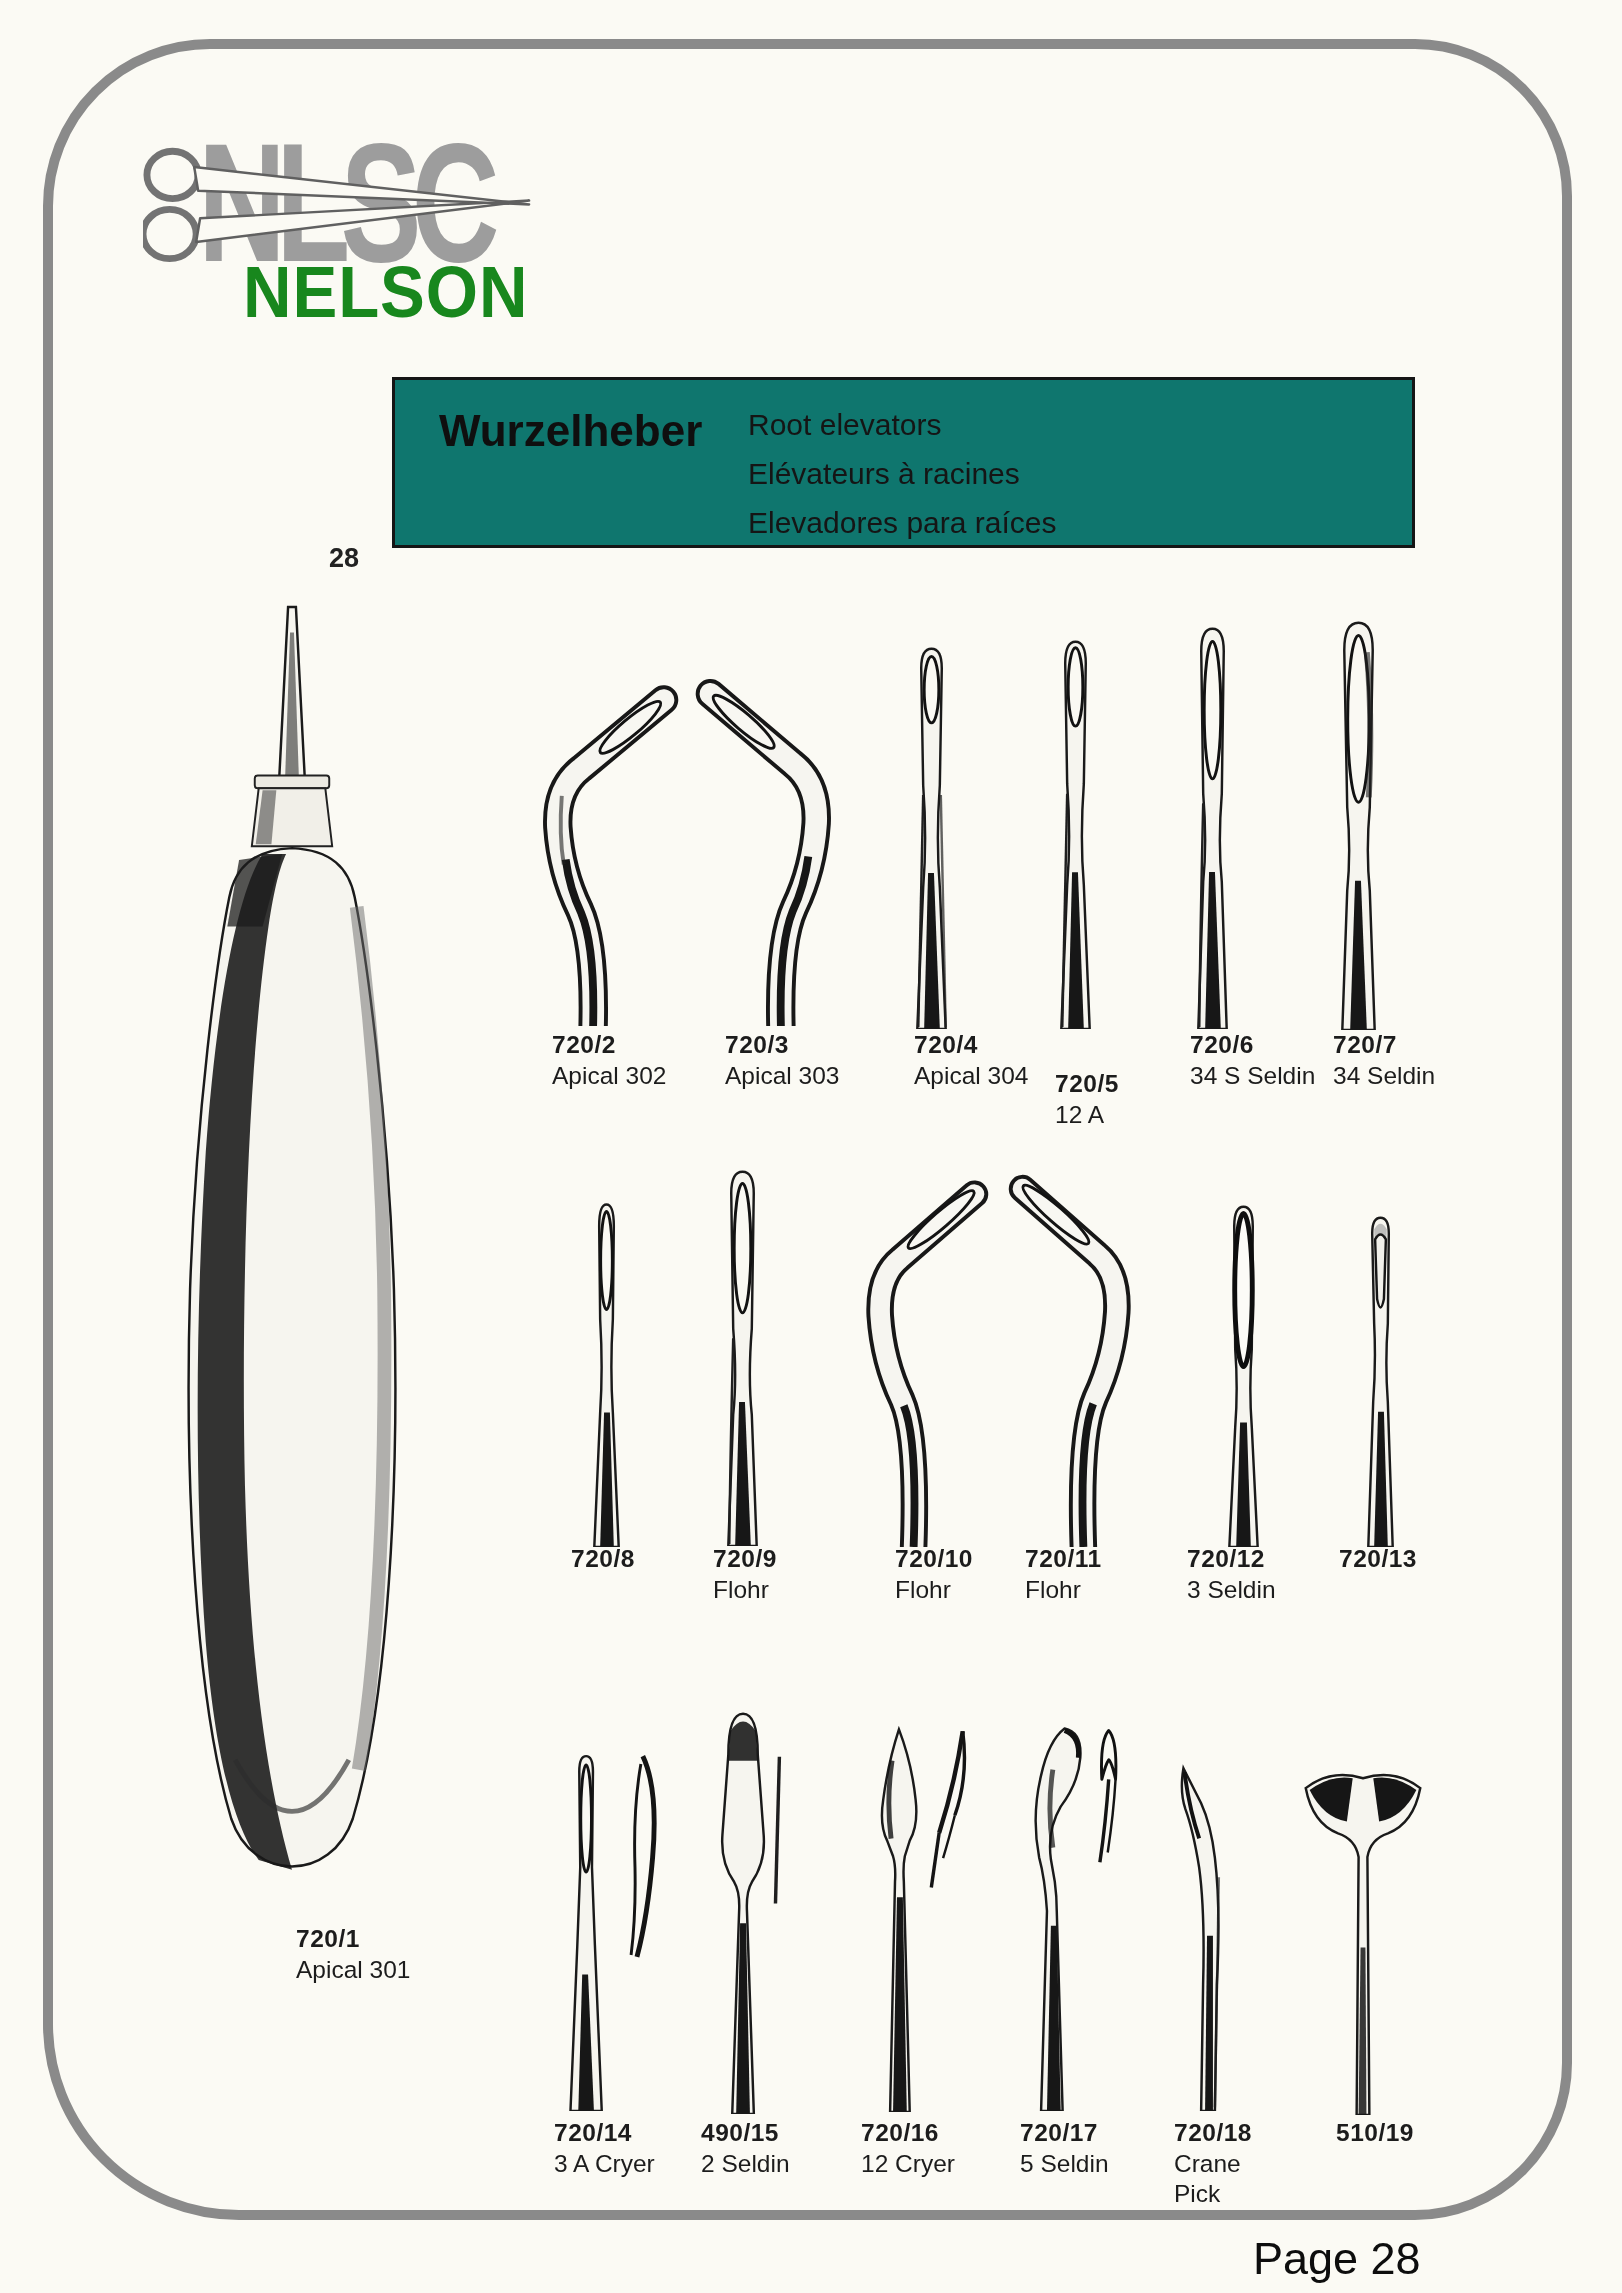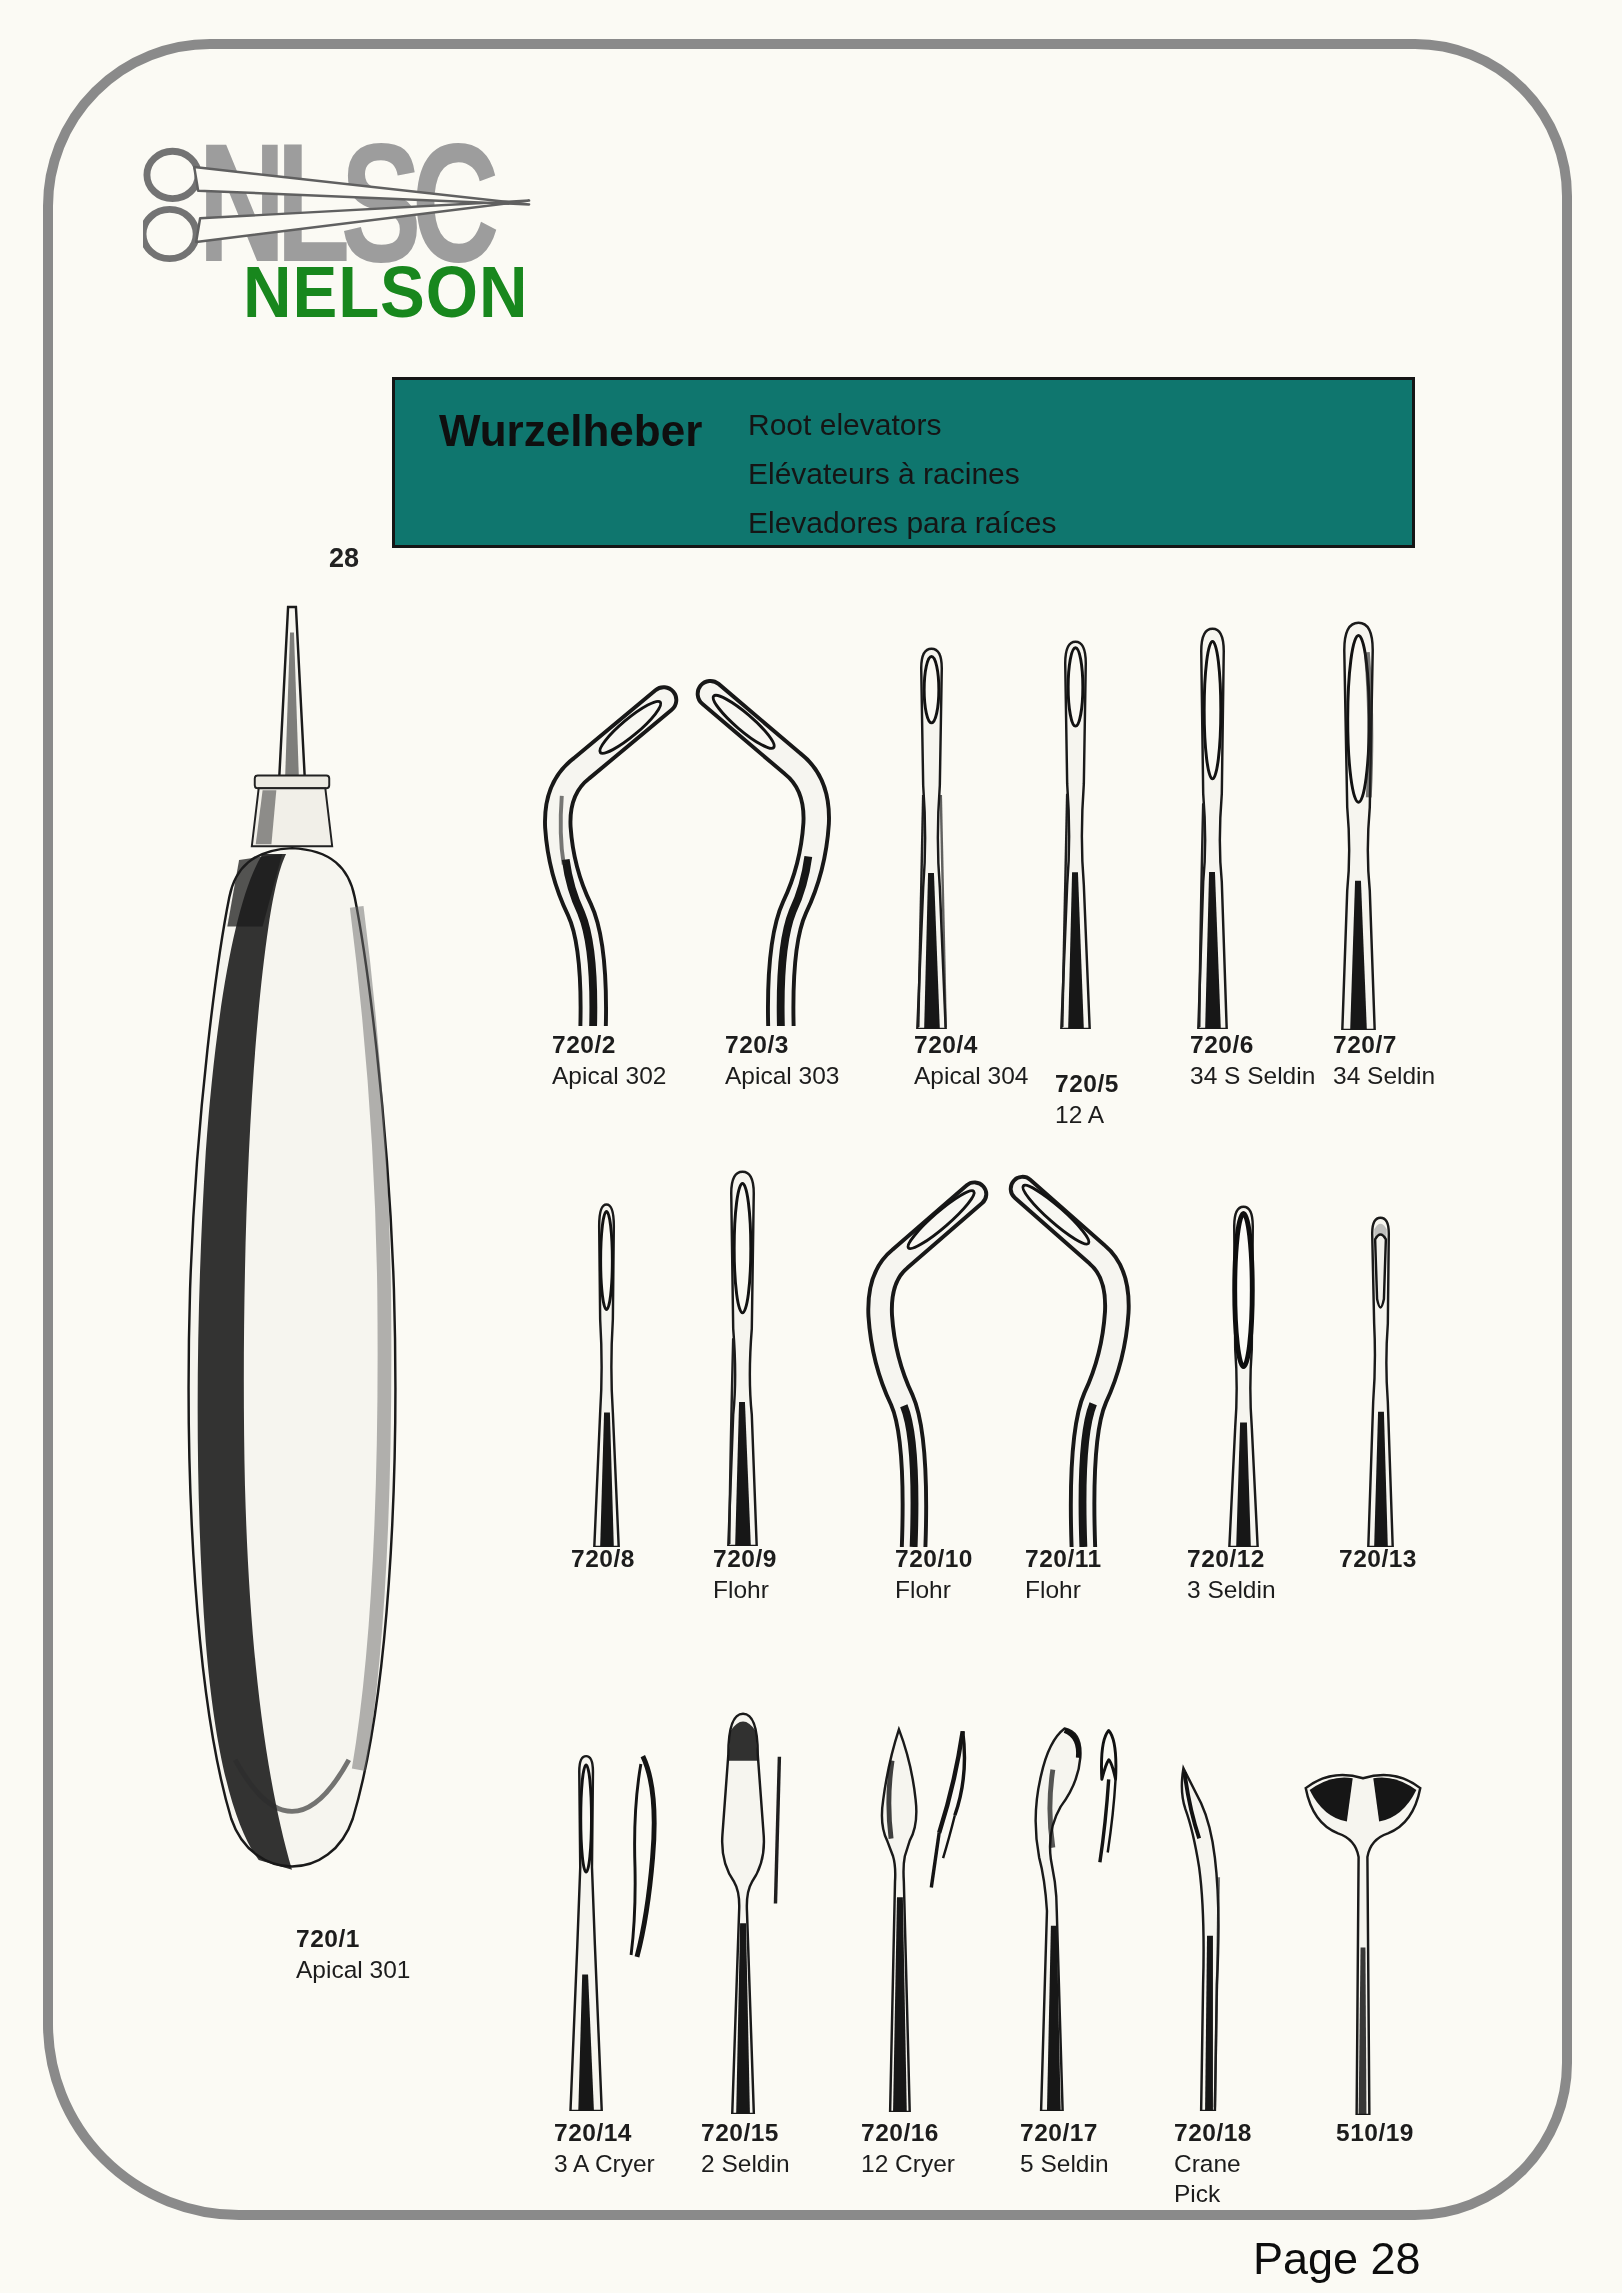--- a/index.html
+++ b/index.html
@@ -308,21 +308,21 @@
   <div class="label" style="left:1339px;top:1545px">
     <div class="code">720/13</div>
     <div class="name"></div>
   </div>
 
   <div class="label" style="left:554px;top:2119px">
     <div class="code">720/14</div>
     <div class="name">3 A Cryer</div>
   </div>
   <div class="label" style="left:701px;top:2119px">
-    <div class="code">720/15</div>
+    <div class="code">490/15</div>
     <div class="name">2 Seldin</div>
   </div>
   <div class="label" style="left:861px;top:2119px">
     <div class="code">720/16</div>
     <div class="name">12 Cryer</div>
   </div>
   <div class="label" style="left:1020px;top:2119px">
     <div class="code">720/17</div>
     <div class="name">5 Seldin</div>
   </div>

